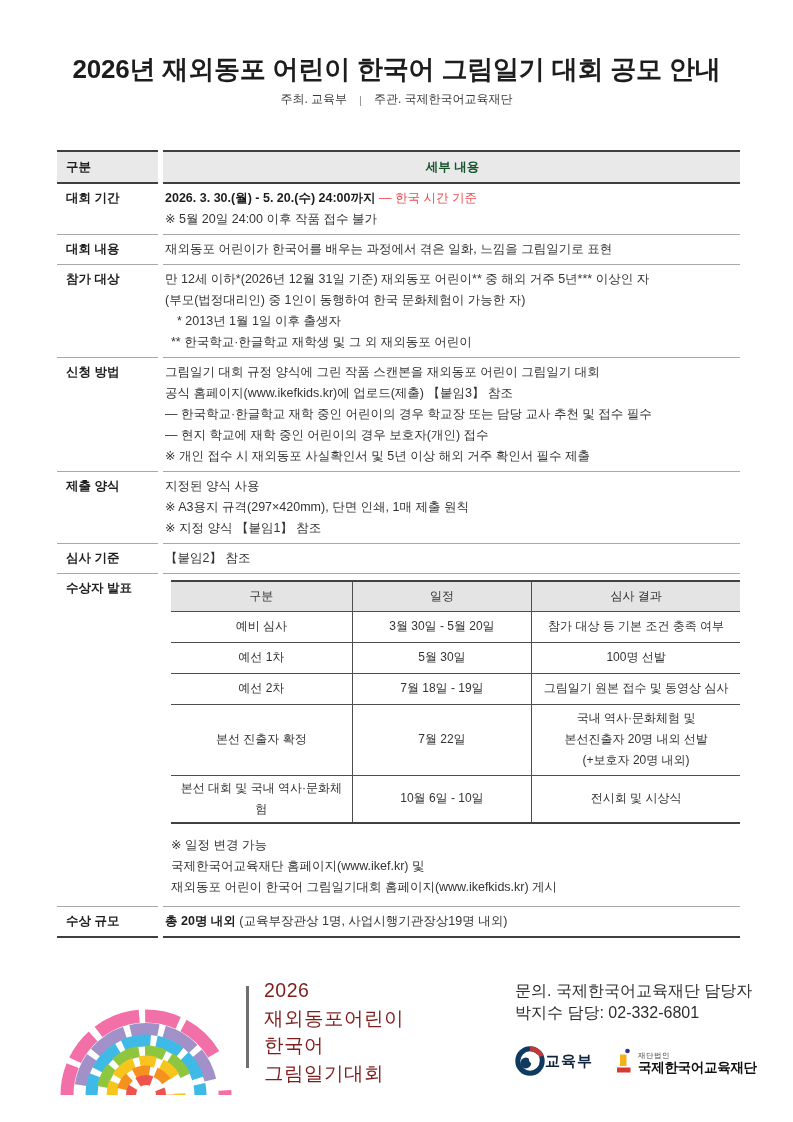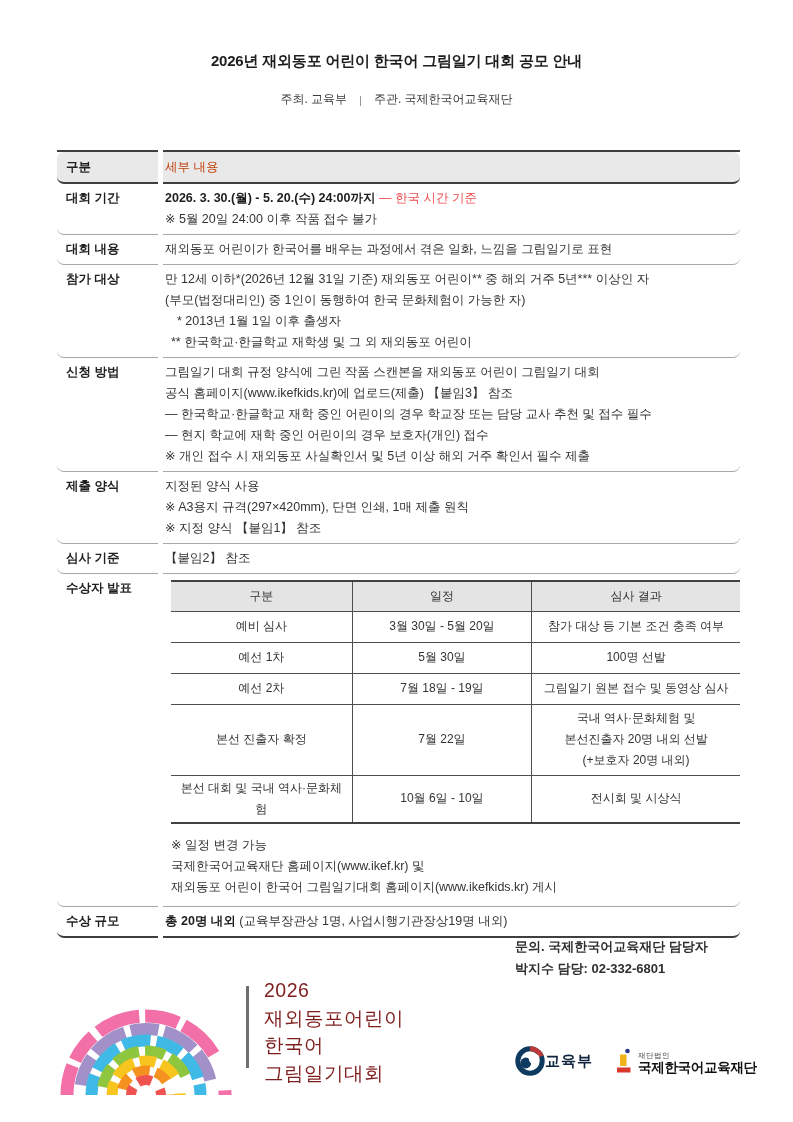--- a/index.html
+++ b/index.html
@@ -11,41 +11,41 @@
     margin: 0 auto;
     background: #ffffff;
     color: #2b2b2b;
     overflow: hidden;
   }
 
   
   .doc-title {
     position: absolute; top: 52px; left: 0; width: 100%;
     text-align: center;
-    font-size: 15px; font-weight: 700; color: #1d1d1d;
+    font-size: 26px; font-weight: 700; color: #1d1d1d;
     letter-spacing: -0.2px;
   }
   .doc-sub {
     position: absolute; top: 91px; left: 0; width: 100%;
     display: flex; justify-content: center; align-items: center; gap: 12px;
     font-size: 12px; color: #3a3a3a;
   }
   .doc-sub .sep { color: #8a8a8a; font-size: 11px; }
 
   
   .tbl {
     position: absolute; left: 57px; top: 150px; width: 683px;
     border-top: 2.5px solid #3f3f3f;
     font-size: 12.5px; line-height: 21px; color: #333;
   }
   .col-gap {
     position: absolute; left: 101px; top: -3px; bottom: -3px; width: 5px;
     background: #ffffff; z-index: 3;
   }
-  .trow { display: flex; border-bottom: 1.5px solid #a8a8a8; padding: 4px 0; border-radius: 7px; }
+  .trow { display: flex; border-bottom: 1.5px solid #a8a8a8; padding: 4px 0; }
   .trow.thead {
     background: #e9e9e9; border-bottom: 2.5px solid #3f3f3f; padding: 5px 0 4px 0;
   }
   .trow.last { border-bottom: 2.5px solid #3f3f3f; }
   .lbl {
     flex: 0 0 101px; width: 101px; padding-left: 9px;
     font-weight: 700; color: #1f1f1f; white-space: nowrap;
   }
   .cnt { flex: 1; padding-left: 7px; }
   .cnt .ln { white-space: nowrap; }
@@ -80,22 +80,22 @@
   .rainbow-logo { position: absolute; left: 60px; top: 977px; }
   .footer-divider {
     position: absolute; left: 246px; top: 986px; width: 3px; height: 82px;
     background: #6f6f6f;
   }
   .event-wordmark {
     position: absolute; left: 264px; top: 977px;
     font-size: 19.5px; line-height: 27.5px; color: #7f1d1d; letter-spacing: 0.5px;
   }
   .contact {
-    position: absolute; left: 515px; top: 936px;
-    font-size: 13px; line-height: 22px; color: #2e2e2e; font-weight: bold;
+    position: absolute; left: 515px; top: 980px;
+    font-size: 16px; line-height: 22px; color: #2e2e2e;
   }
   .org-logos {
     position: absolute; left: 515px; top: 1046px;
     display: flex; align-items: center; gap: 22px;
   }
   .moe-logo { display: flex; align-items: center; }
   .moe-label { font-size: 15px; font-weight: 700; color: #10233f; letter-spacing: 1px; }
   .ikef-logo { display: flex; align-items: flex-end; gap: 5px; }
   .ikef-text { display: flex; flex-direction: column; line-height: 1; }
   .ikef-type { font-size: 7.5px; color: #444; margin-bottom: 2px; letter-spacing: 0.5px; }
@@ -111,21 +111,21 @@
     <span>주최. 교육부</span>
     <span class="sep">|</span>
     <span>주관. 국제한국어교육재단</span>
   </div>
 
   <div class="tbl">
     <div class="col-gap"></div>
 
     <div class="trow thead">
       <div class="lbl">구분</div>
-      <div class="cnt" style="font-weight:400;color:#c2410c;">세부 내용</div>
+      <div class="cnt" style="font-weight:700;color:#14532d;text-align:center;">세부 내용</div>
     </div>
 
     <div class="trow">
       <div class="lbl">대회 기간</div>
       <div class="cnt">
         <div class="ln">
           <span class="bold">2026. 3. 30.(월) - 5. 20.(수) 24:00까지</span>
           <span class="red">— 한국 시간 기준</span>
         </div>
         <div class="ln">※ 5월 20일 24:00 이후 작품 접수 불가</div>

